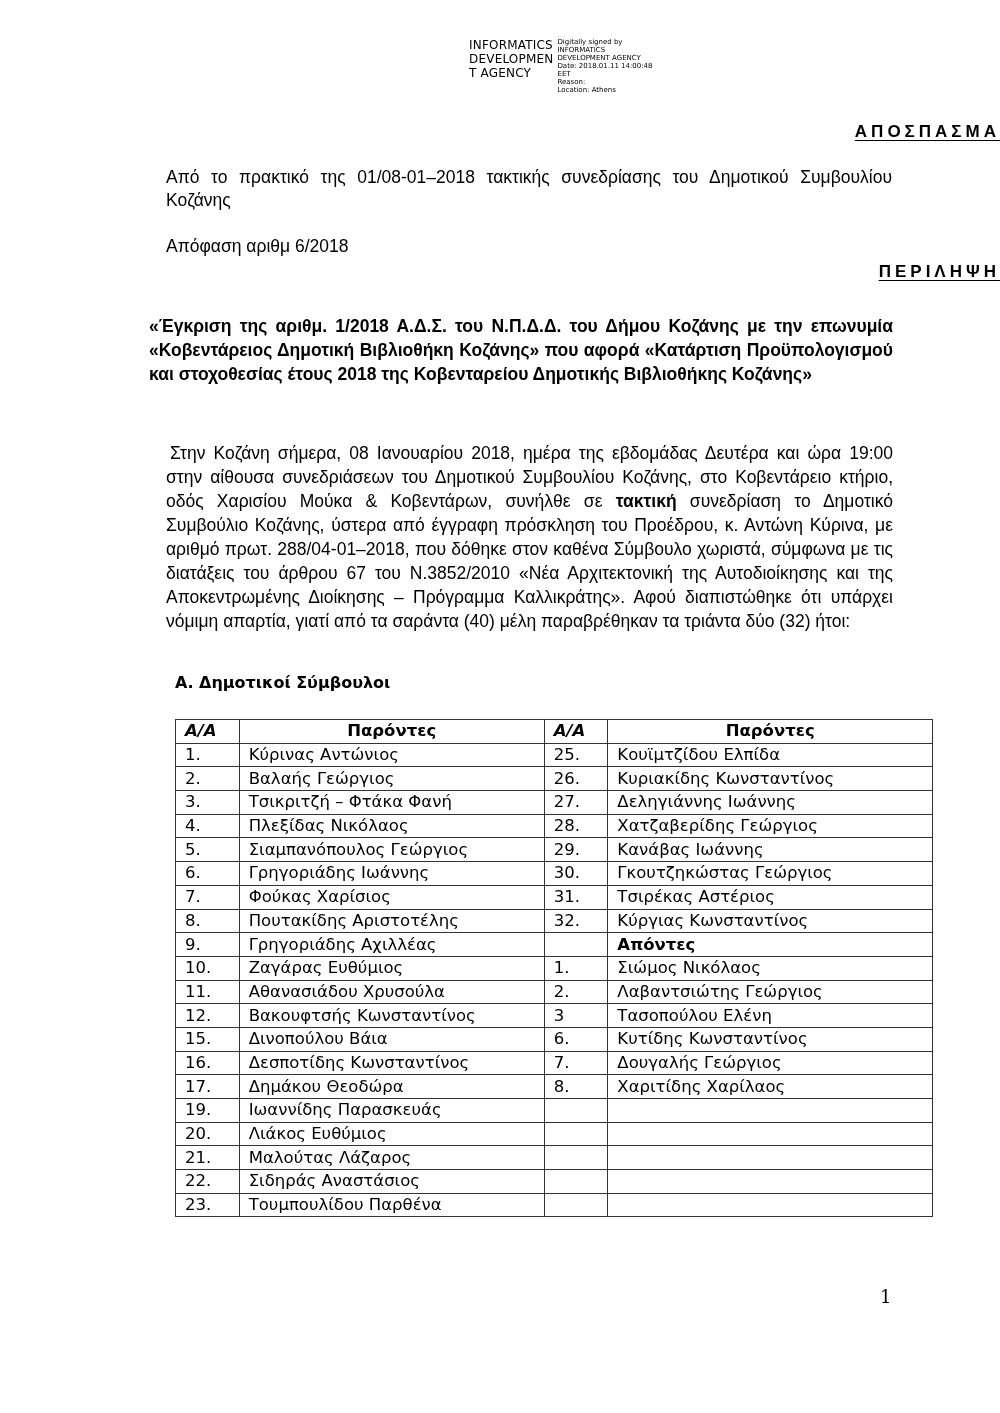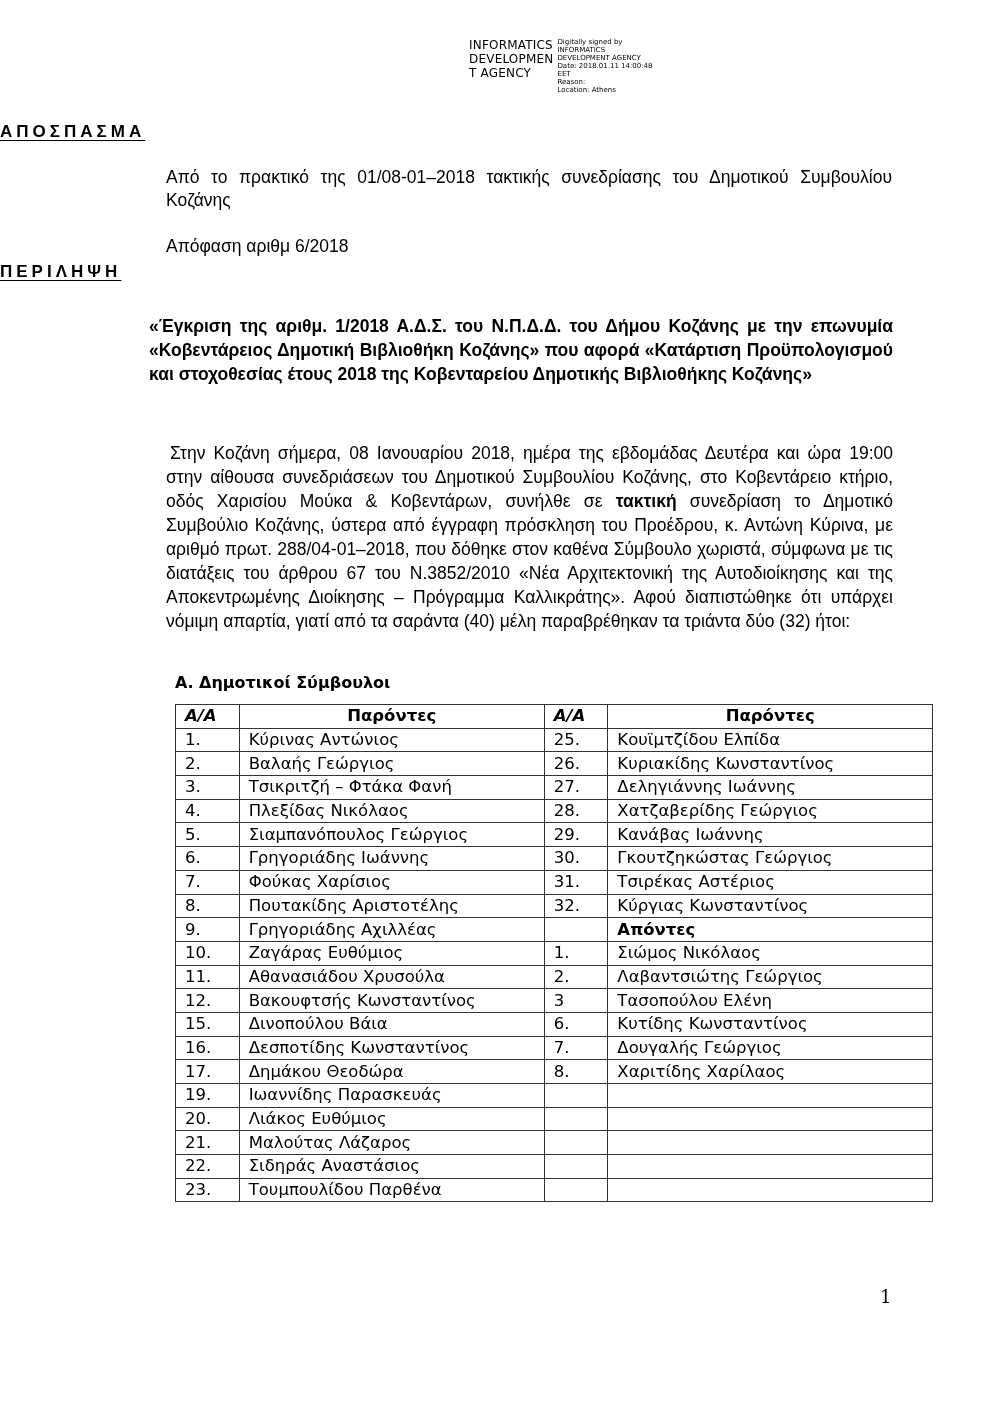--- a/index.html
+++ b/index.html
@@ -1,27 +1,27 @@
 <!DOCTYPE html>
 <html><head>
   <meta charset="utf-8">
   <style>
     html, body { margin:0; padding:0; background:#ffffff; }
     body { width:1000px; height:1413px; position:relative; overflow:hidden; color:#000; }
     .sig { position:absolute; left:469px; top:38px; display:flex; gap:4px; }
     .sig-name { font-family:"DejaVu Sans", sans-serif; font-size:12px; line-height:14px; letter-spacing:0.2px; white-space:pre-line; }
     .sig-details { font-family:"DejaVu Sans", sans-serif; font-size:7px; line-height:8px; white-space:pre-line; padding-top:0; }
-    .title { position:absolute; left:0; width:1000px; text-align:left; font-family:"Liberation Sans", sans-serif; font-weight:bold; font-size:17px; letter-spacing:4px; text-decoration:underline; text-underline-offset:3px; }
+    .title { position:absolute; left:0; width:1000px; text-align:right; font-family:"Liberation Sans", sans-serif; font-weight:bold; font-size:17px; letter-spacing:4px; text-decoration:underline; text-underline-offset:3px; }
     .p1 { position:absolute; left:166px; top:166px; width:726px; font-family:"Liberation Sans", sans-serif; font-size:17.5px; line-height:23px; text-align:justify; text-align-last:left; word-spacing:5px; }
     .dec { position:absolute; left:166px; top:236px; font-family:"Liberation Sans", sans-serif; font-size:17.5px; }
     .summary { position:absolute; left:149px; top:314px; width:744px; font-family:"Liberation Sans", sans-serif; font-weight:bold; font-size:17.5px; line-height:24px; text-align:justify; }
     .body-text { position:absolute; left:166px; top:441px; width:727px; font-family:"Liberation Sans", sans-serif; font-size:17.5px; line-height:24px; text-align:justify; text-indent:4px; }
     .body-text b { font-weight:bold; }
     .section-h { position:absolute; left:175px; top:673px; font-family:"DejaVu Sans", sans-serif; font-weight:bold; font-size:16px; }
-    table.members { position:absolute; left:175px; top:704px; width:758px; border-collapse:collapse; font-family:"DejaVu Sans", sans-serif; font-size:16.5px; }
+    table.members { position:absolute; left:175px; top:719px; width:758px; border-collapse:collapse; font-family:"DejaVu Sans", sans-serif; font-size:16.5px; }
     table.members td { border:1.5px solid #333; height:22.7px; padding:0 0 0 9px; line-height:20px; white-space:nowrap; }
     table.members td.h-aa { font-weight:bold; font-style:italic; }
     table.members td.h-present { font-weight:bold; text-align:center; padding-left:0; }
     table.members td.absent-h { font-weight:bold; }
     .c1 { width:54px; } .c2 { width:296px; } .c3 { width:54px; } .c4 { width:316px; }
     .page-no { position:absolute; left:880px; top:1286px; font-family:"DejaVu Serif", serif; font-size:18px; }
   </style>
 </head>
 <body>
 

